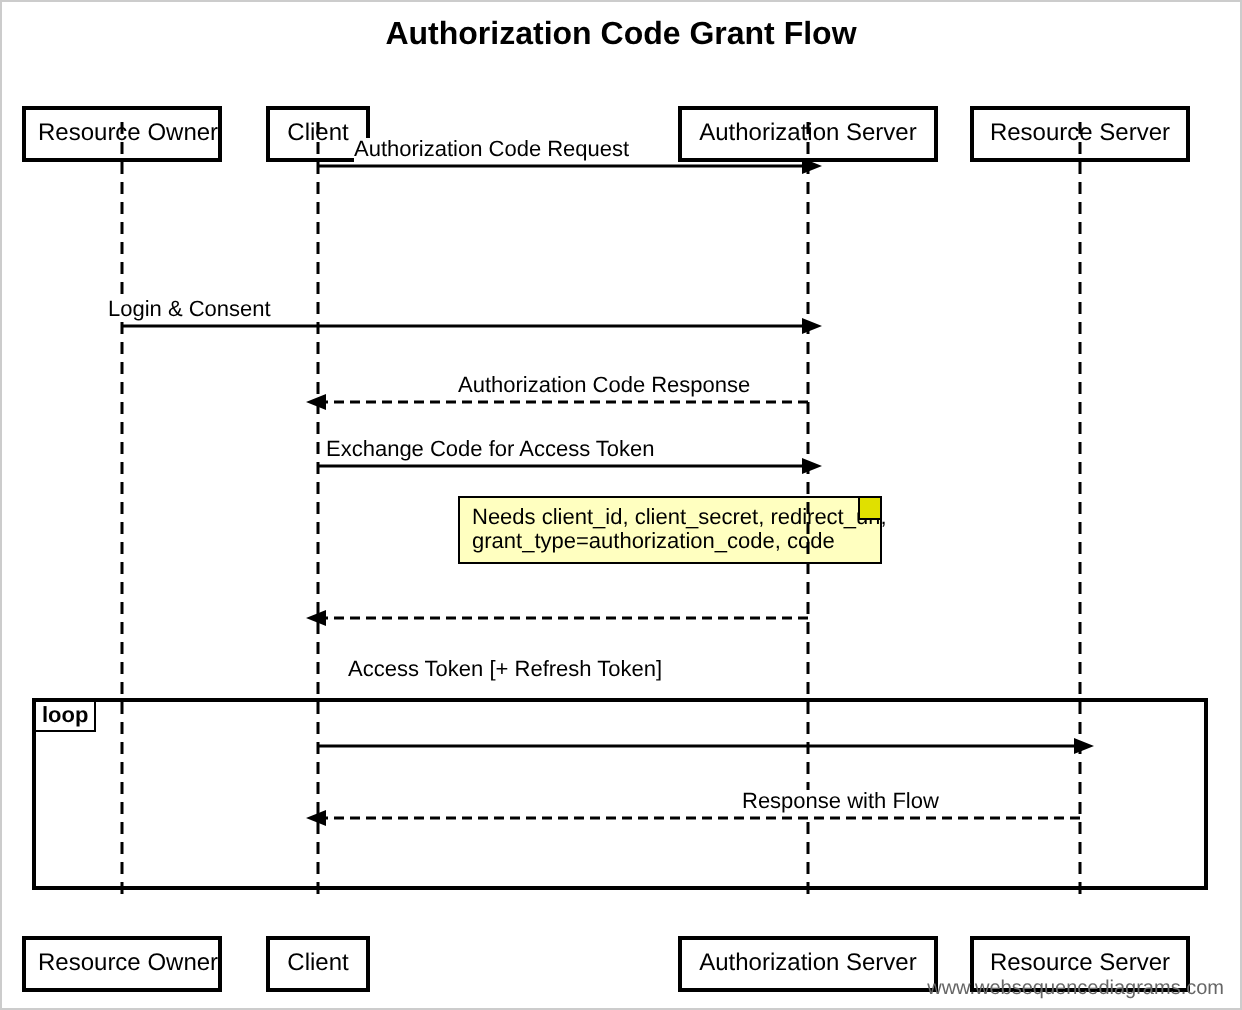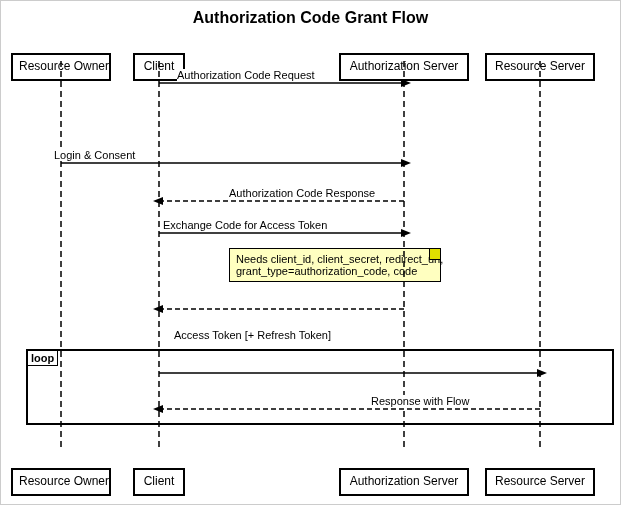--- a/index.html
+++ b/index.html
@@ -112,21 +112,21 @@
   <div id="actor-ro-bot" class="actor-box" style="left:10px;top:447px;width:100px;height:28px;">Resource Owner</div>
   <div id="actor-cl-bot" class="actor-box" style="left:132px;top:447px;width:52px;height:28px;">Client</div>
   <div id="actor-as-bot" class="actor-box" style="left:338px;top:447px;width:130px;height:28px;">Authorization Server</div>
   <div id="actor-rs-bot" class="actor-box" style="left:484px;top:447px;width:110px;height:28px;">Resource Server</div>
 
   <div class="note-box" style="left:228px;top:247px;width:212px;">
     <span style="white-space:pre;font-size:11px;">Needs client_id, client_secret, redirect_uri,
 grant_type=authorization_code, code</span>
   </div>
 
-  <div class="loop-box" style="left:25px;top:348px;width:588px;height:76px;">
+  <div class="loop-box" style="left:15px;top:348px;width:588px;height:96px;">
     <span class="loop-label">loop</span>
   </div>
 
   <svg class="arrows">
 
     <line x1="60" y1="60" x2="60" y2="447" stroke="#000" stroke-width="1.5" stroke-dasharray="6,4"></line>
     <line x1="158" y1="60" x2="158" y2="447" stroke="#000" stroke-width="1.5" stroke-dasharray="6,4"></line>
     <line x1="403" y1="60" x2="403" y2="447" stroke="#000" stroke-width="1.5" stroke-dasharray="6,4"></line>
     <line x1="539" y1="60" x2="539" y2="447" stroke="#000" stroke-width="1.5" stroke-dasharray="6,4"></line>
 
@@ -152,13 +152,14 @@
     <polygon points="162,404 152,408 162,412" fill="#000"></polygon>
   </svg>
 
   <div class="arrow-label" style="left:176px;top:68px;text-align:right;">Authorization Code Request</div>
   <div class="arrow-label" style="left:53px;top:148px;">Login &amp; Consent</div>
   <div class="arrow-label" style="left:200px;top:186px;margin-left:28px;">Authorization Code Response</div>
   <div class="arrow-label" style="left:162px;top:218px;">Exchange Code for Access Token</div>
   <div class="arrow-label" style="left:173px;top:294px;margin-top:34px;">Access Token [+ Refresh Token]</div>
   <div class="arrow-label" style="left:370px;top:394px;">Response with Flow</div>
 
+  <div class="watermark">www.websequencediagrams.com</div>
 </div>
 
 </body></html>

